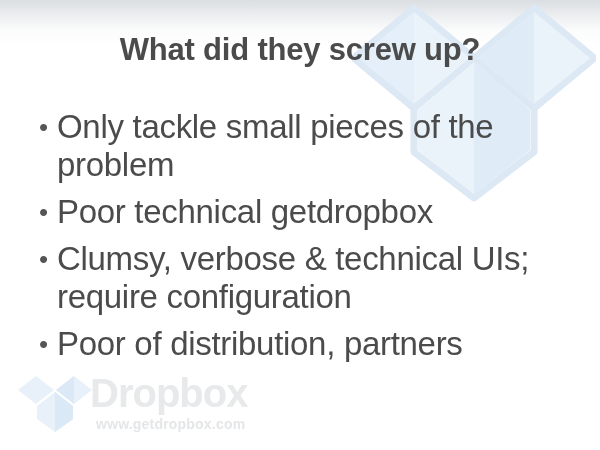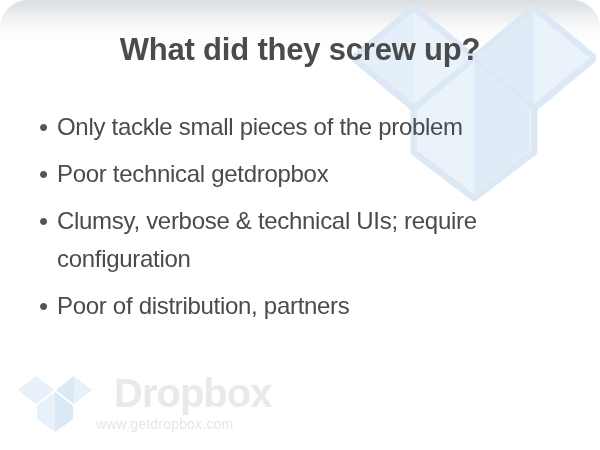--- a/index.html
+++ b/index.html
@@ -10,21 +10,20 @@
   body {
     font-family: "Liberation Sans", sans-serif;
   }
   .slide {
     position: relative;
     width: 600px;
     height: 450px;
     overflow: hidden;
     background:
       linear-gradient(to bottom, #eceef0 0px, #f7f8f9 14px, #ffffff 46px, #ffffff 100%);
-    border-radius: 28px;
   }
   
   .slide::before {
     content: "";
     position: absolute;
     left: 0; top: 0; right: 0; height: 30px;
     background: linear-gradient(to bottom, rgba(205,210,215,0.55), rgba(255,255,255,0));
     pointer-events: none;
   }
 
@@ -69,21 +68,21 @@
     flex: 0 0 auto;
     width: 18px;
     font-size: 26px;
     line-height: 38px;
     color: #555555;
     text-align: left;
     padding-left: 3px;
   }
   .bullet-text {
     flex: 1 1 auto;
-    font-size: 24px;
+    font-size: 33px;
     line-height: 38px;
     color: #4b4b4b;
     letter-spacing: -0.3px;
   }
 
   
   .brand {
     position: absolute;
     left: 14px;
     bottom: 8px;
@@ -99,29 +98,29 @@
   }
   .brand-mark svg { display: block; width: 100%; height: 100%; }
   .brand-word {
     position: absolute;
     left: 76px;
     top: 1px;
     font-size: 40px;
     font-weight: bold;
     color: #e7e9ea;
     letter-spacing: -1px;
-    margin-left: 24px;
   }
   .brand-url {
     position: absolute;
     left: 82px;
     top: 46px;
     font-size: 14px;
     color: #e4e6e8;
     letter-spacing: 0.2px;
+    font-weight: bold;
   }
 </style>
 </head>
 <body>
 
 <div class="slide">
 
   <div class="watermark">
     <svg viewBox="0 0 244 222" xmlns="http://www.w3.org/2000/svg">
       <g stroke="#dce8f4" stroke-width="7" stroke-linejoin="round" fill="none">

